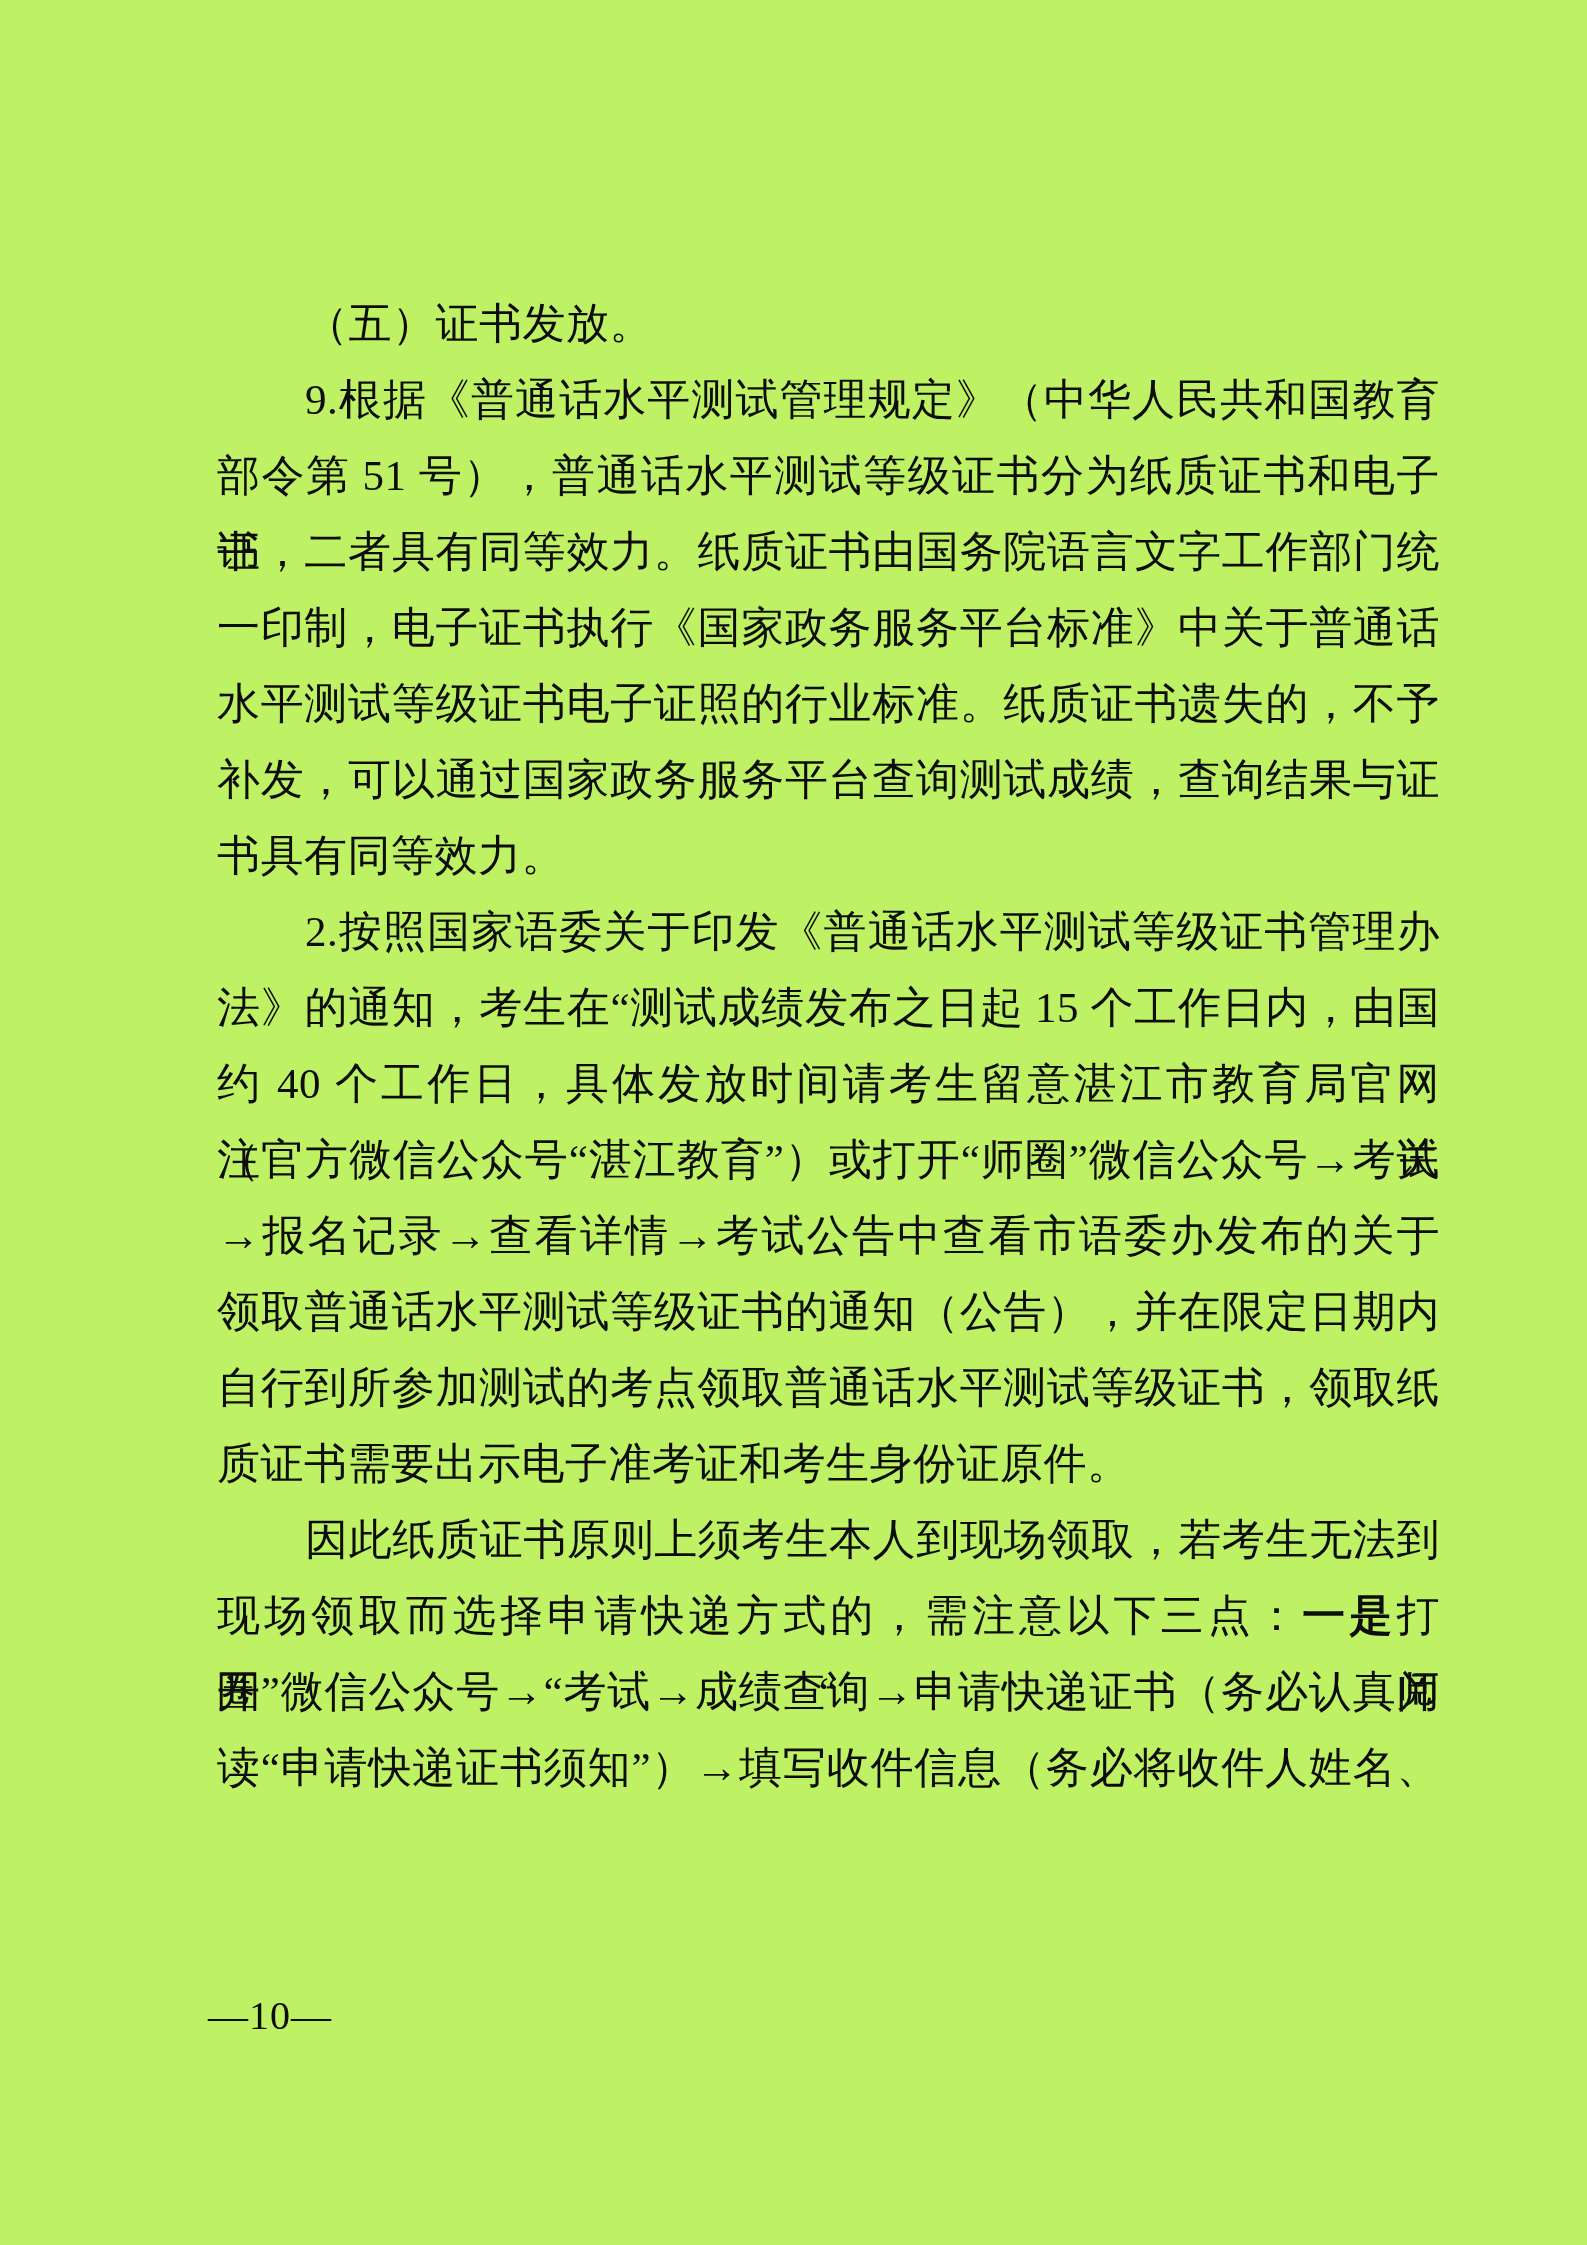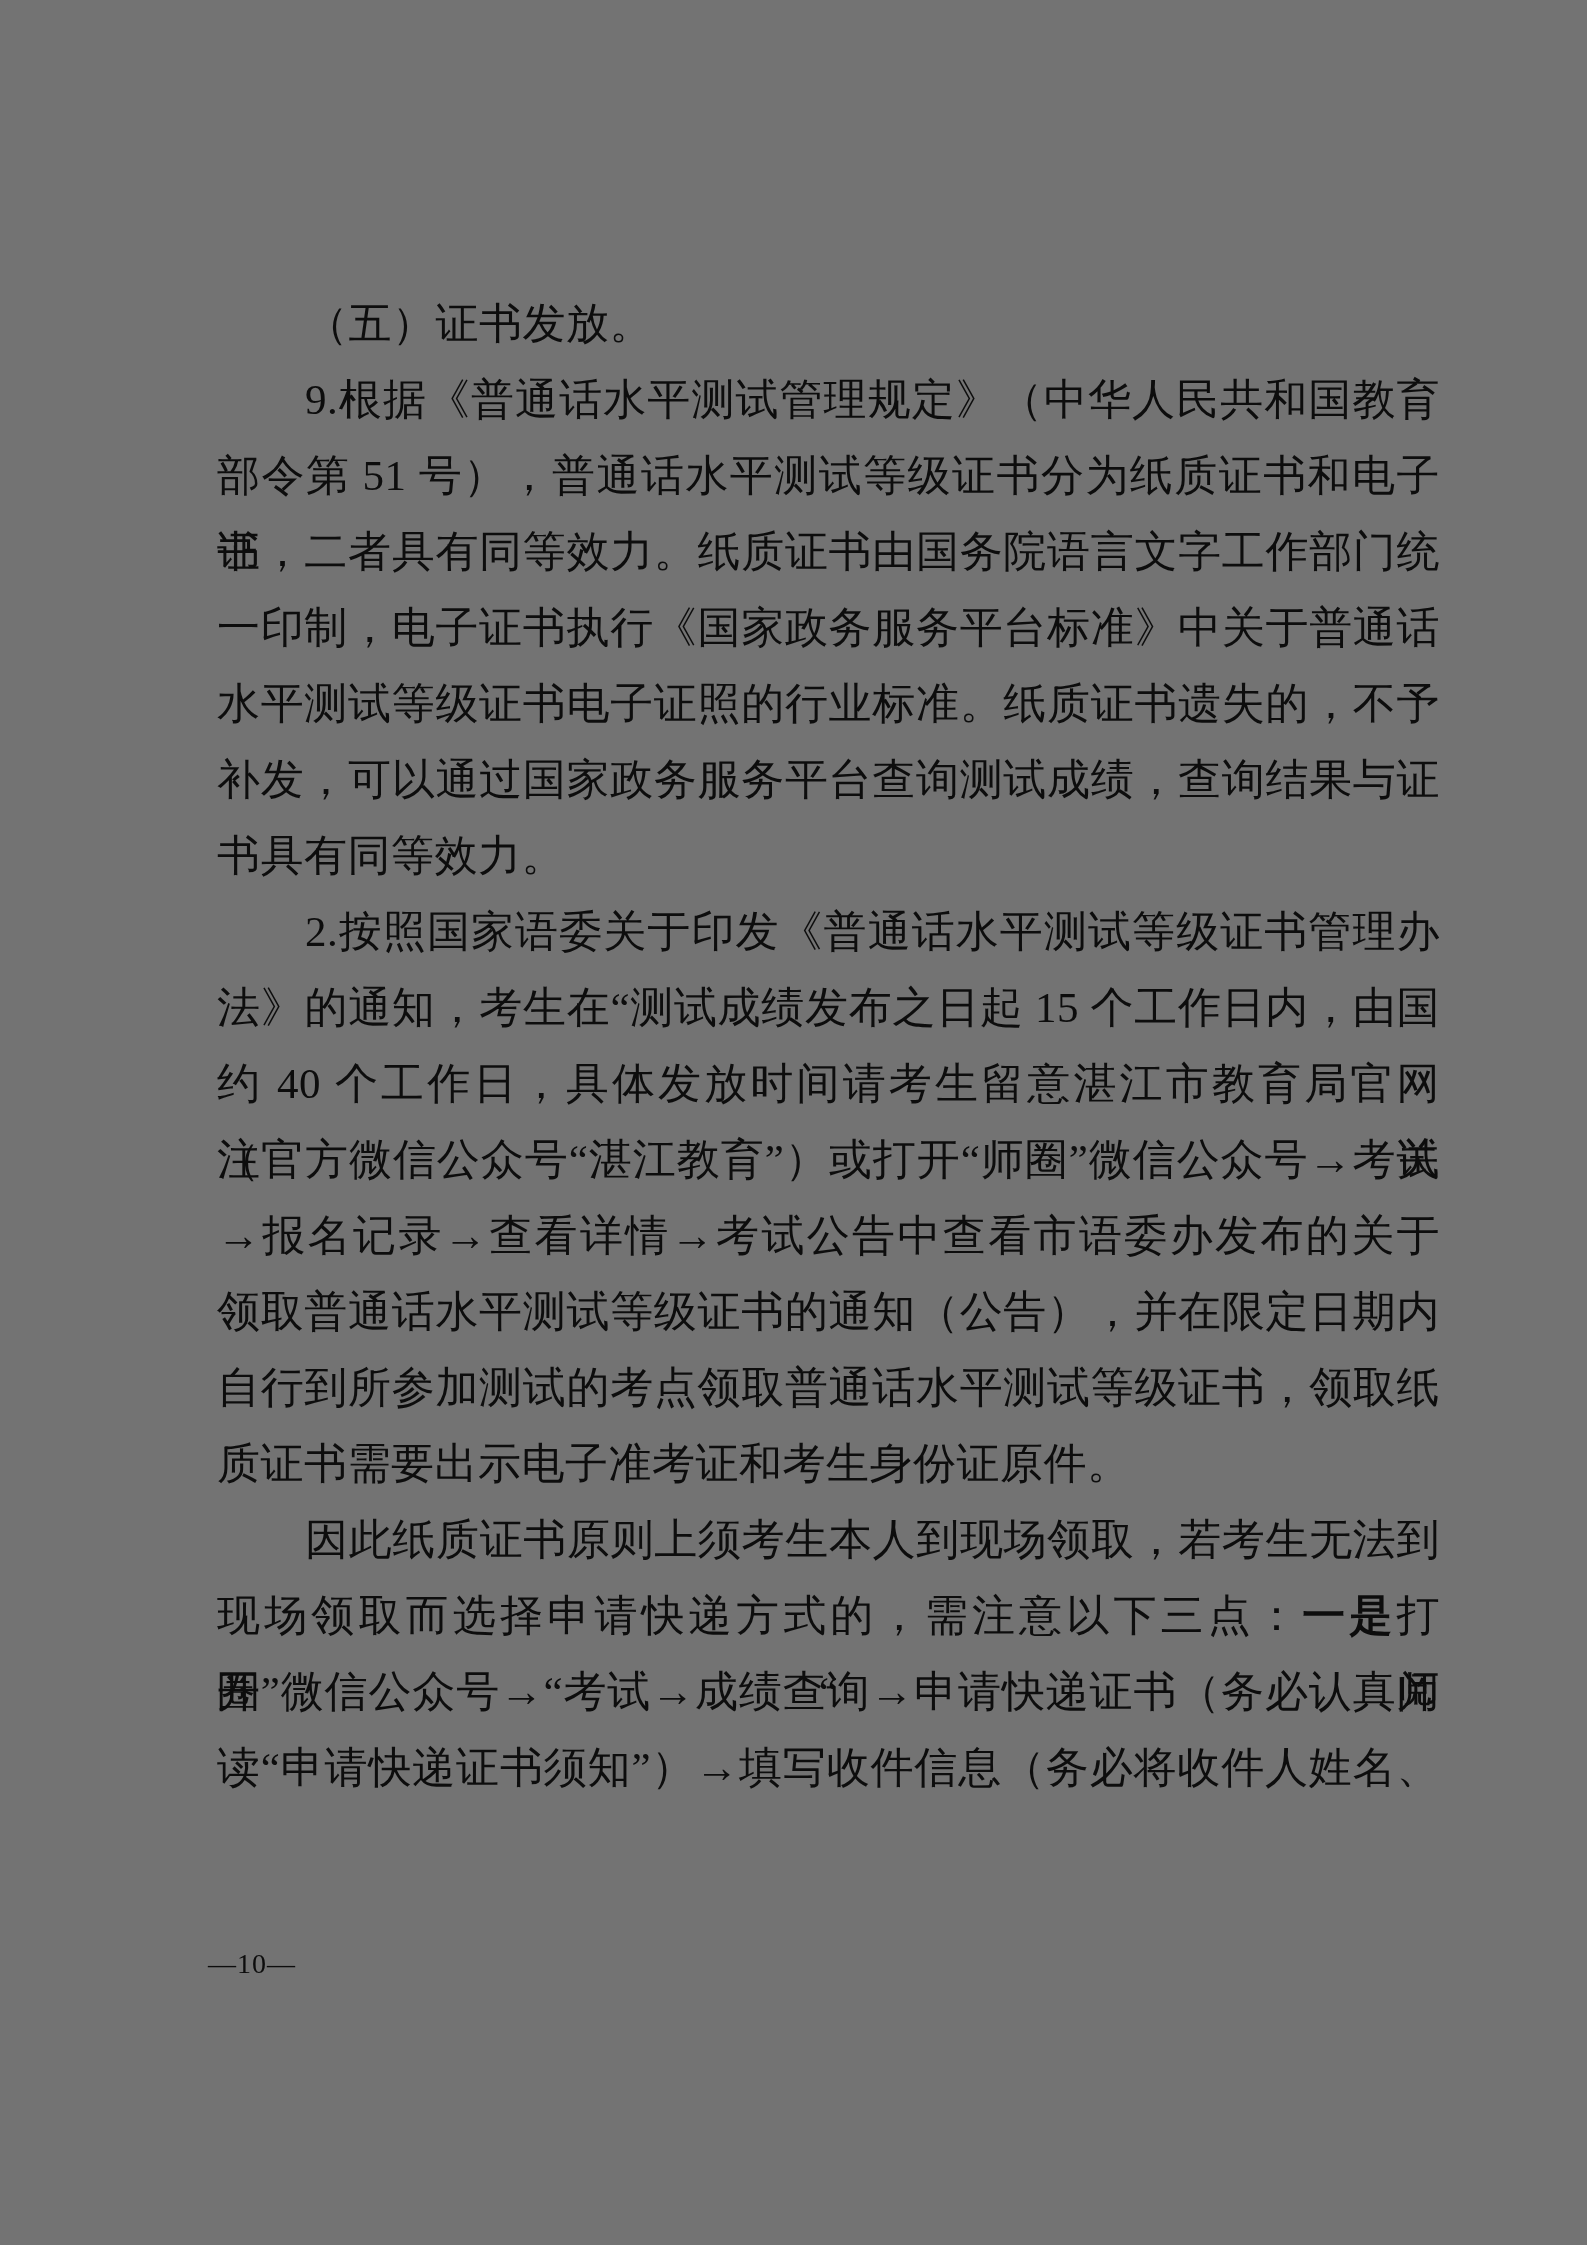--- a/index.html
+++ b/index.html
@@ -1,20 +1,20 @@
 <!DOCTYPE html>
 <html><head>
 <meta charset="utf-8">
 <style>
   html, body { margin: 0; padding: 0; background: #ffffff; }
   .page {
     position: relative;
     width: 1587px;
     height: 2245px;
-    background: #737373;
+    background: #bef264;
     color: #0d0d0d;
     font-family: "Liberation Serif", "DejaVu Serif", serif;
     overflow: hidden;
   }
   .doc-body {
     position: absolute;
     left: 217px;
     top: 286px;
     width: 1223px;
   }
@@ -30,22 +30,22 @@
     text-justify: inter-character;
   }
   .indent { text-indent: 88px; }
   .bold-hei {
     font-family: Liberation Serif, serif;
     font-weight: 700;
   }
   .page-number {
     position: absolute;
     left: 208px;
-    top: 1940px;
-    font-size: 28px;
+    top: 1992px;
+    font-size: 40px;
     line-height: 48px;
     letter-spacing: 1px;
     color: #0d0d0d;
   }
 </style>
 </head>
 <body>
 
 <div class="page">
   <div class="doc-body">

